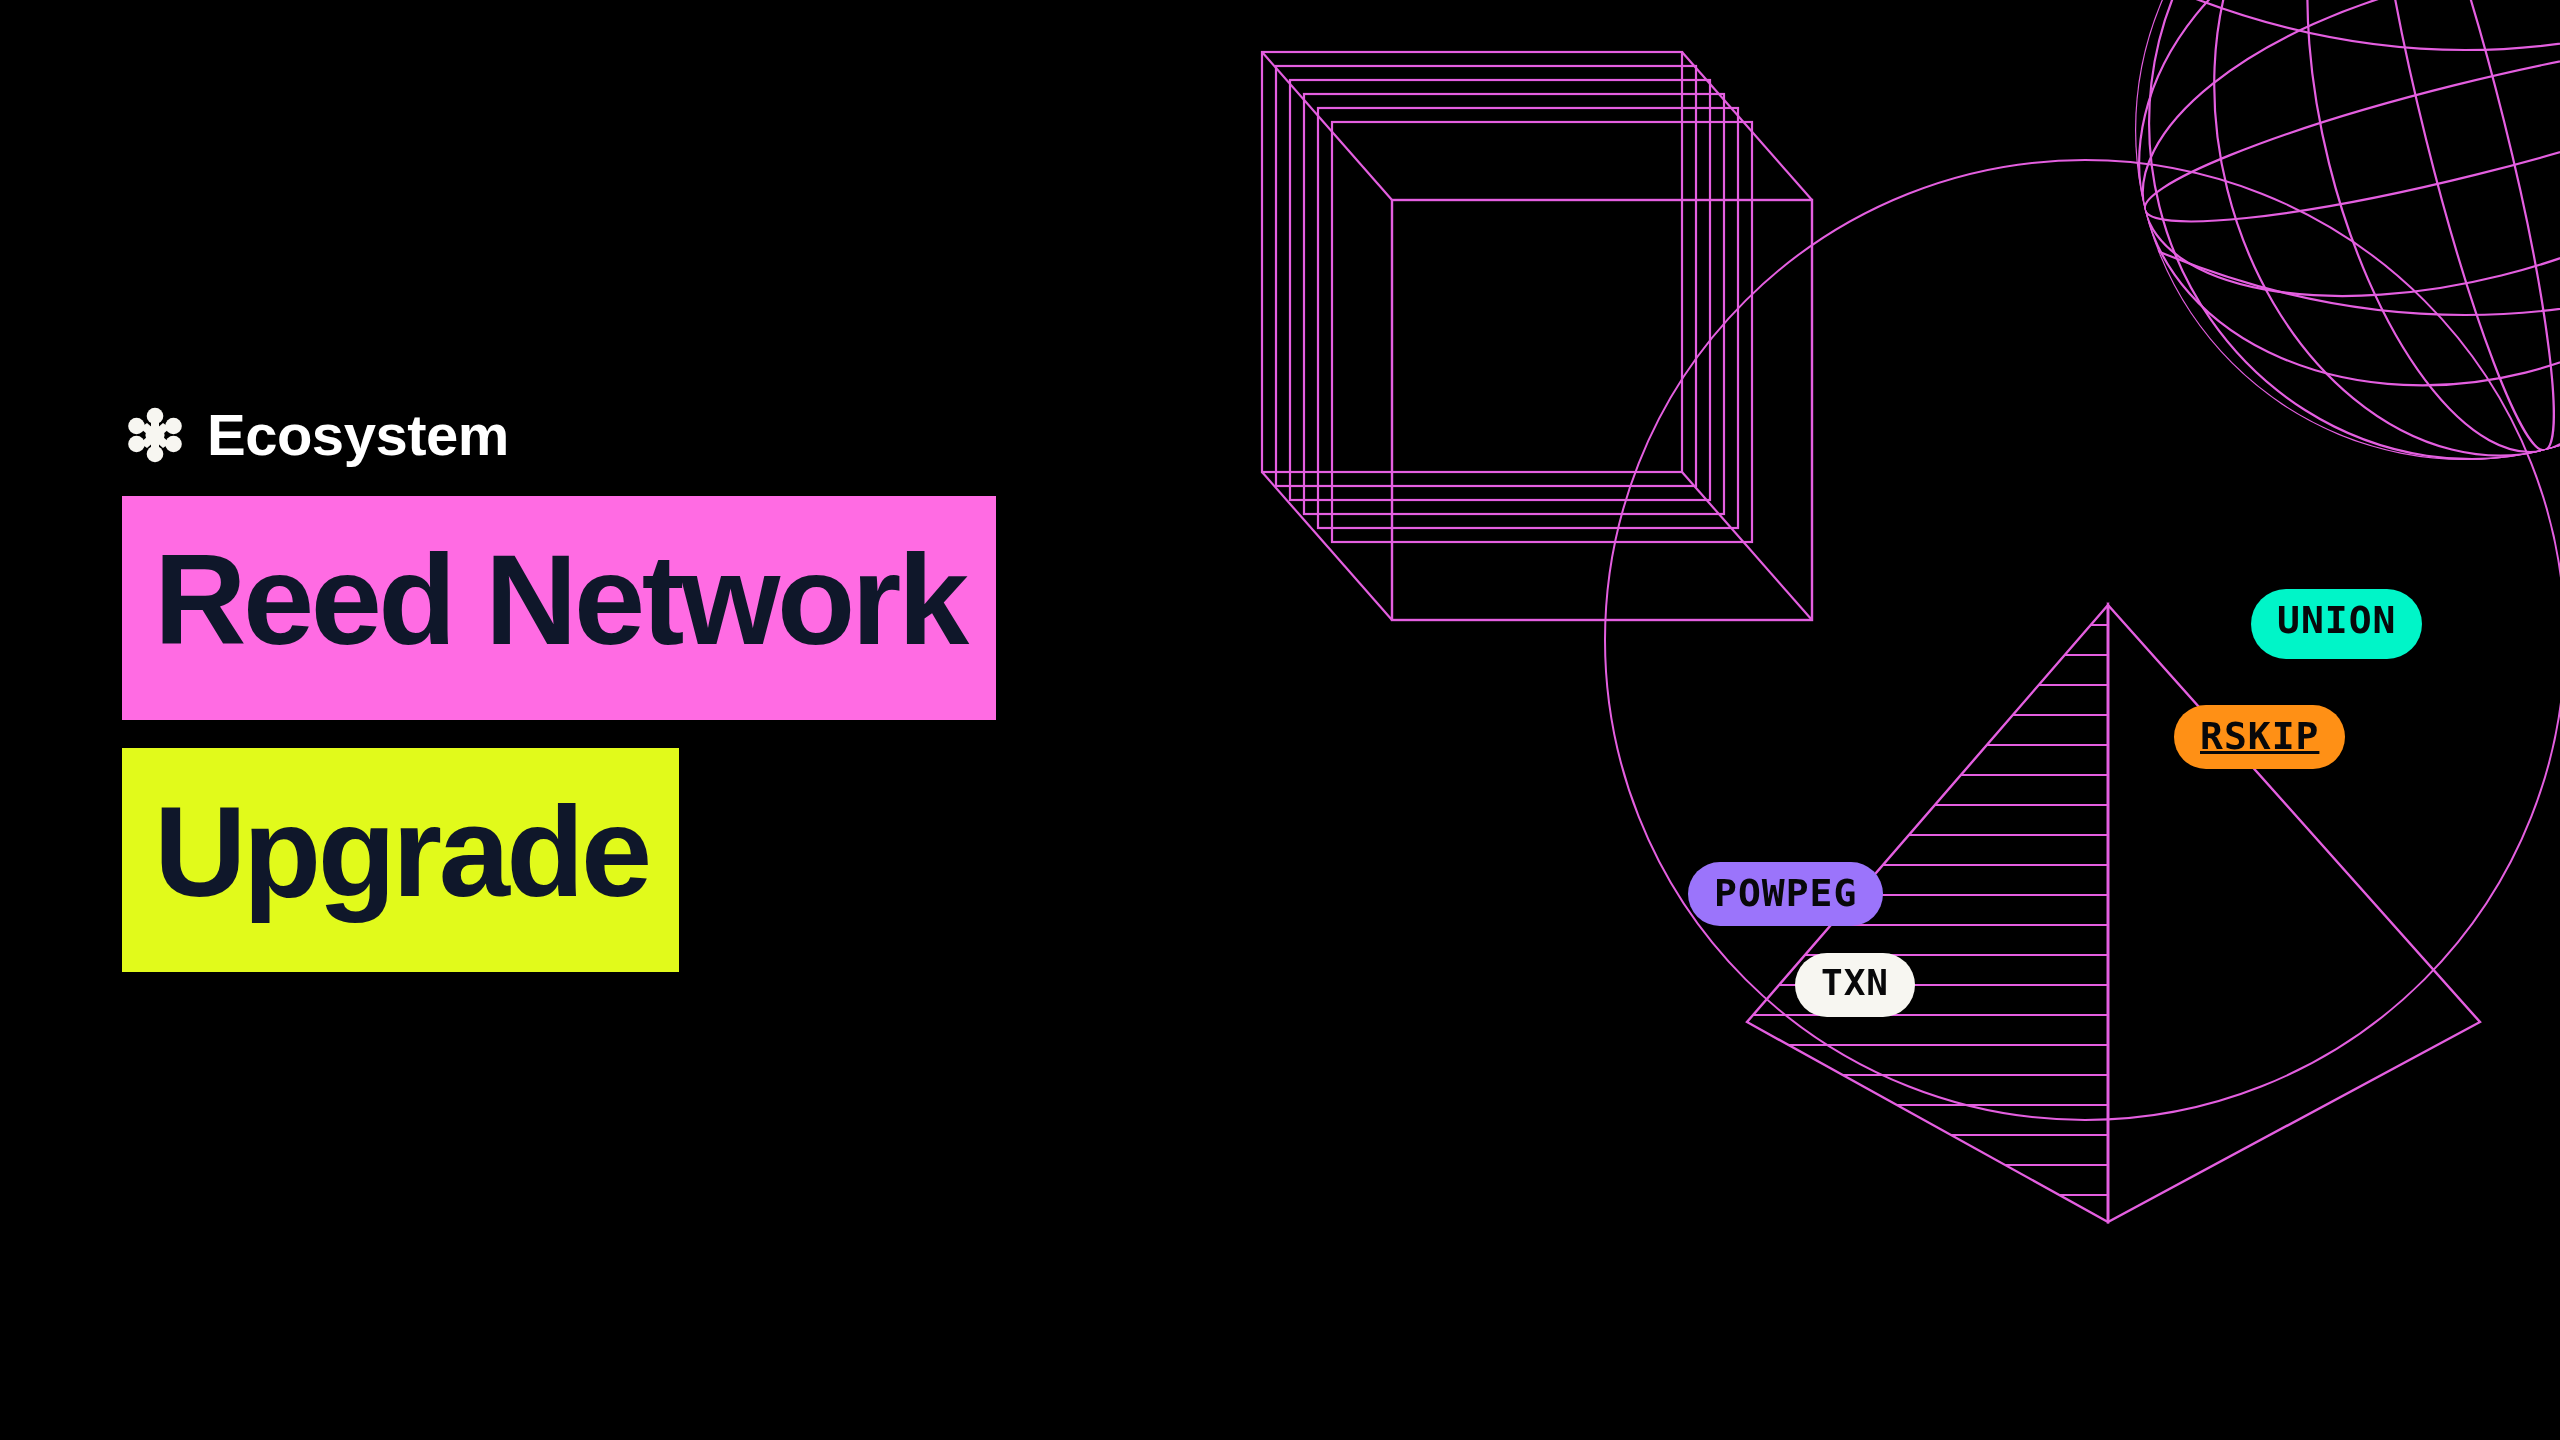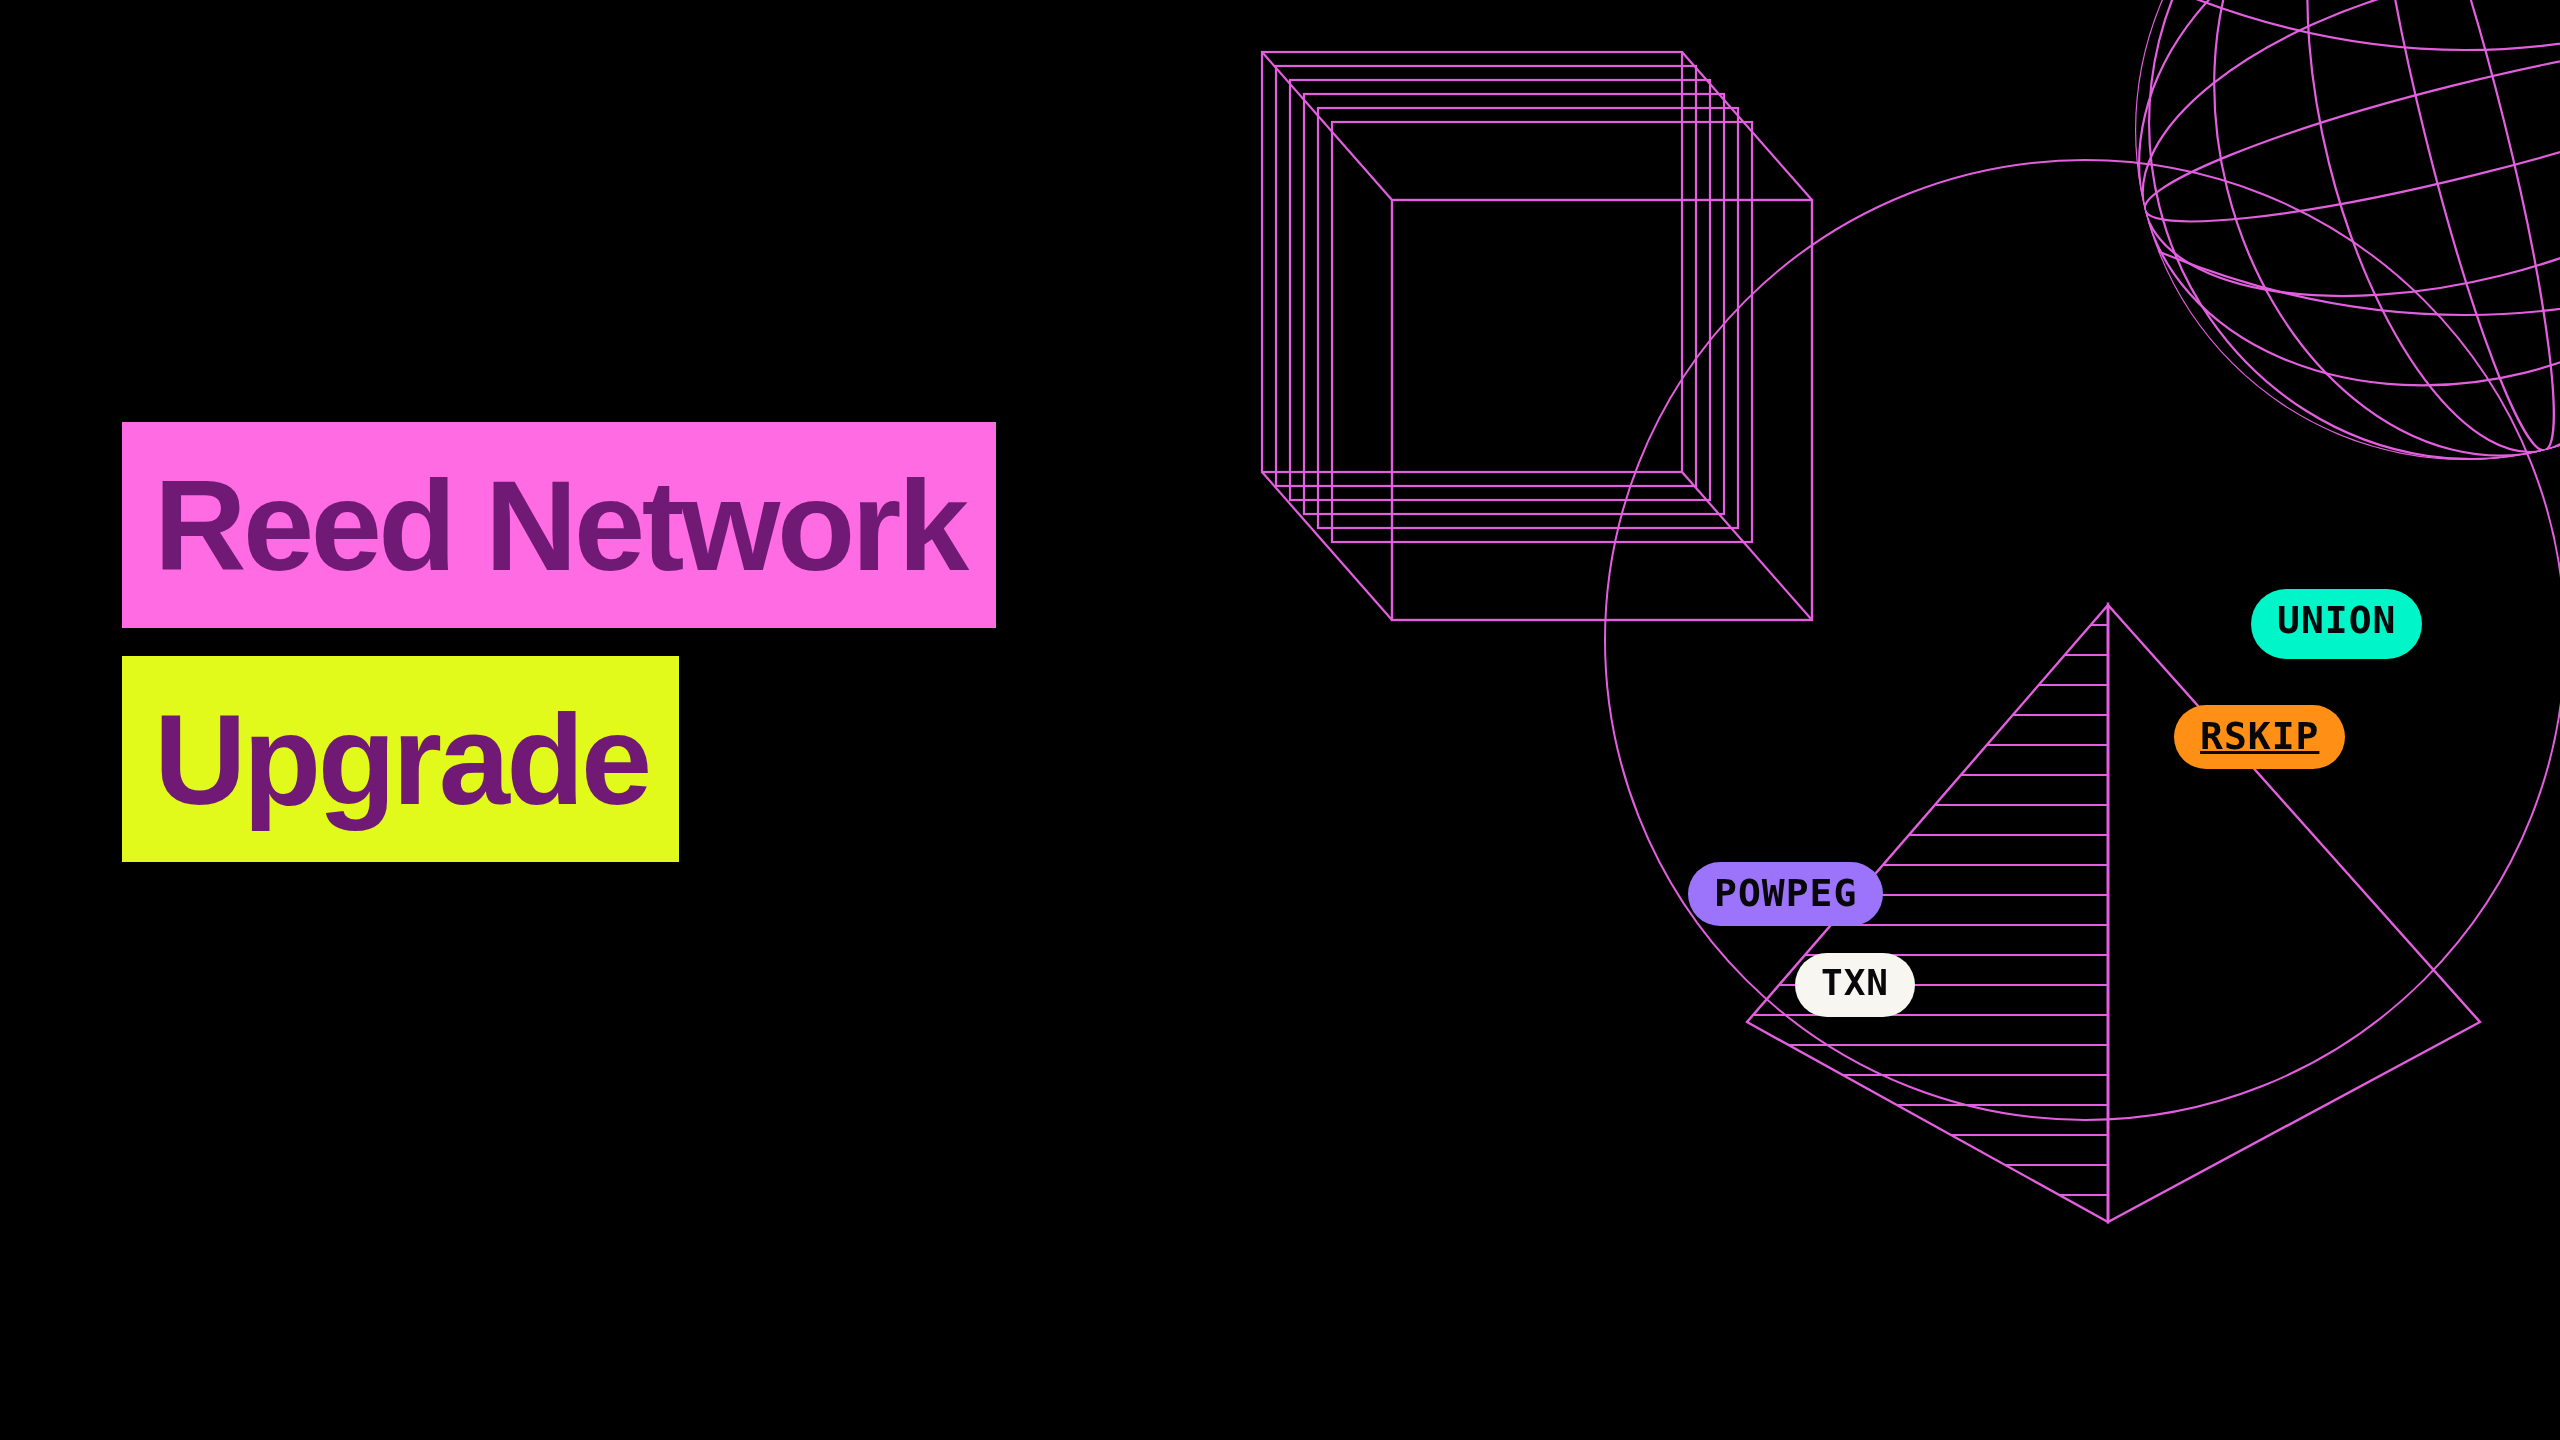--- a/index.html
+++ b/index.html
@@ -65,22 +65,22 @@
   .title-lines {
     margin-top: 24px;
   }
   .title-line {
     display: block;
     width: max-content;
     font-size: 128px;
     font-weight: 700;
     line-height: 1;
     letter-spacing: -3.5px;
-    color: #701a75;
-    padding: 40px 30px 38px 32px;
+    color: #0f172a;
+    padding: 40px 30px 56px 32px;
     white-space: nowrap;
   }
   .title-line.pink   { background: #ff6be3; }
   .title-line.lime   { background: #e1fa1b; margin-top: 28px; }
 
   
   .badge {
     position: absolute;
     z-index: 8;
     display: flex;
@@ -207,20 +207,37 @@
           <line x1="1700" y1="1165" x2="2200" y2="1165"></line>
           <line x1="1700" y1="1195" x2="2200" y2="1195"></line>
         </g>
       </g>
 
     </g>
   </svg>
 
   <div id="text-block">
 
+    <div class="eyebrow">
+      <svg class="eyebrow-icon" viewBox="0 0 56 56">
+        <g fill="#f7f6f1">
+          <circle cx="28" cy="9" r="8.3"></circle>
+          <circle cx="9.5" cy="19" r="8.3"></circle>
+          <circle cx="46.5" cy="19" r="8.3"></circle>
+          <circle cx="9.5" cy="37" r="8.3"></circle>
+          <circle cx="46.5" cy="37" r="8.3"></circle>
+          <circle cx="28" cy="47" r="8.3"></circle>
+          <circle cx="28" cy="28" r="9.6"></circle>
+          <path d="M24 13 L32 13 L32 43 L24 43 Z"></path>
+          <path d="M13 21 L20 16 L43 36 L36 41 Z"></path>
+          <path d="M43 21 L36 16 L13 36 L20 41 Z"></path>
+        </g>
+      </svg>
+      <span class="eyebrow-label">Ecosystem</span>
+    </div>
 
     <div class="title-lines">
       <span class="title-line pink">Reed Network</span>
       <span class="title-line lime">Upgrade</span>
     </div>
 
   </div>
 
   <div class="badge" id="badge-union">UNION</div>
 

